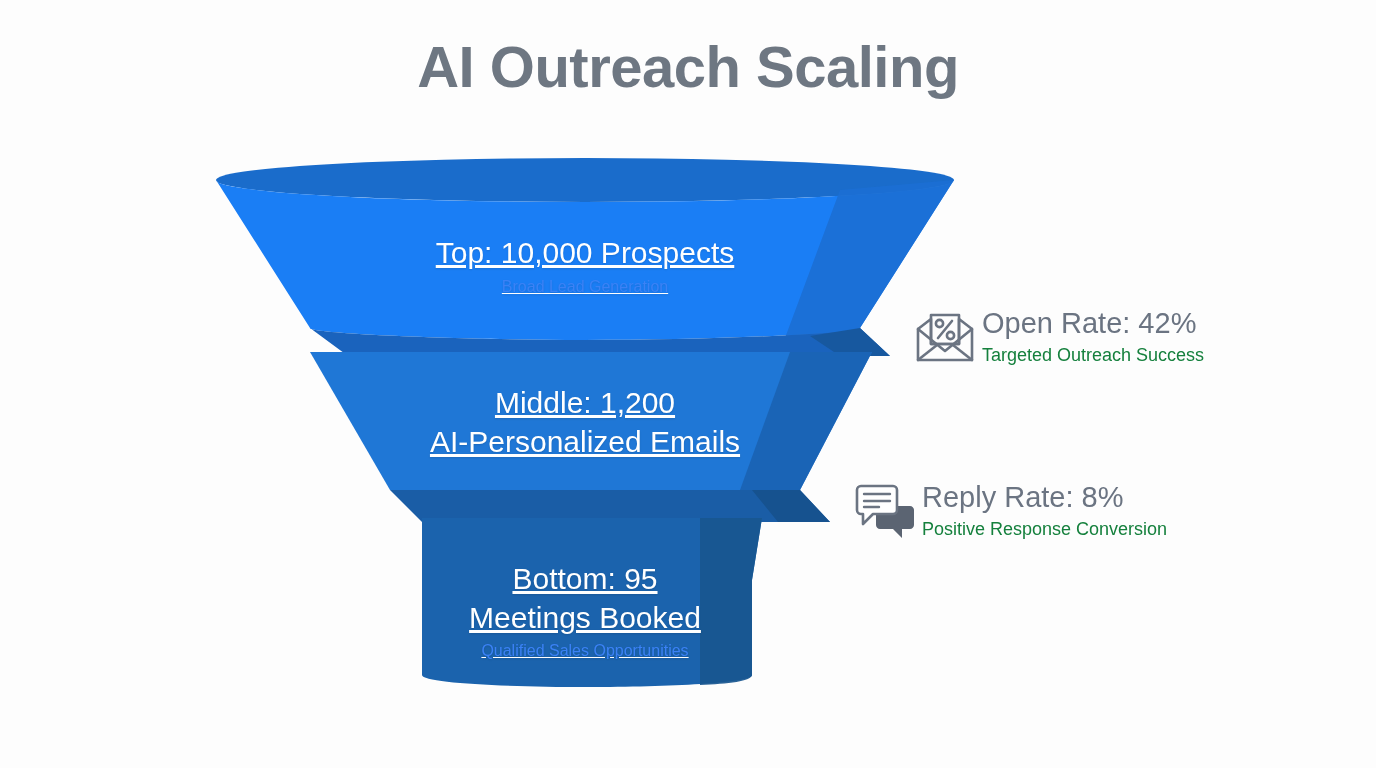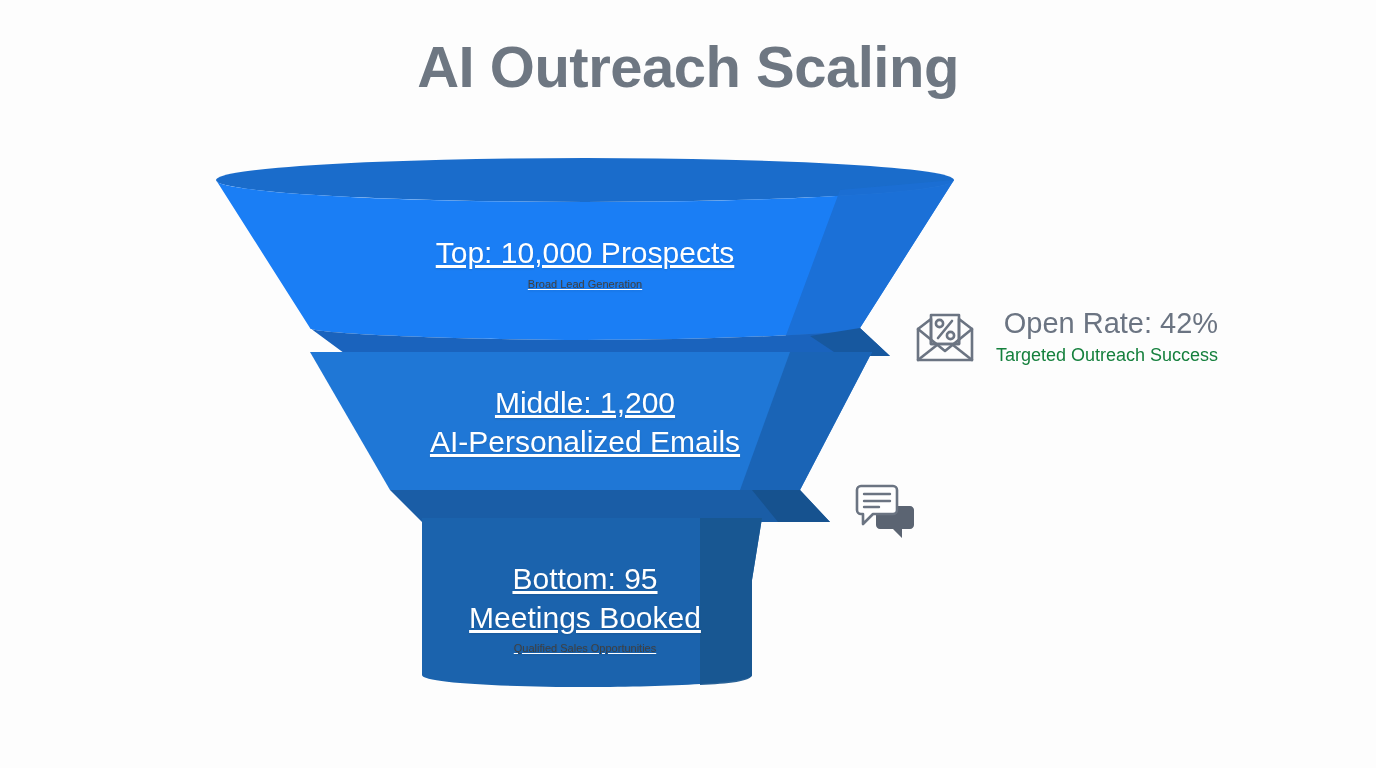--- a/index.html
+++ b/index.html
@@ -57,38 +57,37 @@
   }
   .stage-main {
     font-size: 30px;
     font-weight: normal;
     line-height: 1.29;
     color: #ffffff;
     white-space: pre-line;
     text-shadow: 0 1px 2px rgba(0,0,0,0.12);
   }
   .stage-sub {
-    font-size: 11px;
+    font-size: 16px;
     font-weight: normal;
-    color: #404040;
+    color: #3b82f6;
     margin-top: 5px;
     text-shadow: 0 1px 2px rgba(0,0,0,0.12);
   }
 
   #stage-text-top    { left: 280px; top: 234px; width: 610px; }
   #stage-text-middle { left: 300px; top: 384px; width: 570px; }
   #stage-text-bottom { left: 345px; top: 560px; width: 480px; }
 
   
   .annotation {
     position: absolute;
     display: flex;
     align-items: center;
-    gap: 18px;
-    text-align: right;
+    gap: 4px;
   }
   #annotation-open-rate { left: 912px; top: 306px; }
   #annotation-reply-rate { left: 852px; top: 480px; }
 
   .annotation-icon {
     flex: 0 0 auto;
     width: 66px;
     height: 62px;
     display: block;
   }
@@ -212,15 +211,19 @@
       <path d="M 9,6 L 41,6 C 43.2,6 45,7.8 45,10 L 45,30
                C 45,32.2 43.2,34 41,34 L 21,34 L 11,44 L 11,34
                L 9,34 C 6.8,34 5,32.2 5,30 L 5,10
                C 5,7.8 6.8,6 9,6 Z" fill="#ffffff" stroke="#6b7482" stroke-width="2.6" stroke-linejoin="round"></path>
       <g stroke="#6b7482" stroke-width="2.4" stroke-linecap="round">
         <line x1="12" y1="14" x2="38" y2="14"></line>
         <line x1="12" y1="21" x2="38" y2="21"></line>
         <line x1="12" y1="27" x2="27" y2="27"></line>
       </g>
     </svg>
+    <div class="annotation-text">
+      <div class="annotation-main">Reply Rate: 8%</div>
+      <div class="annotation-sub">Positive Response Conversion</div>
+    </div>
   </div>
 
 </div>
 
 </body></html>

